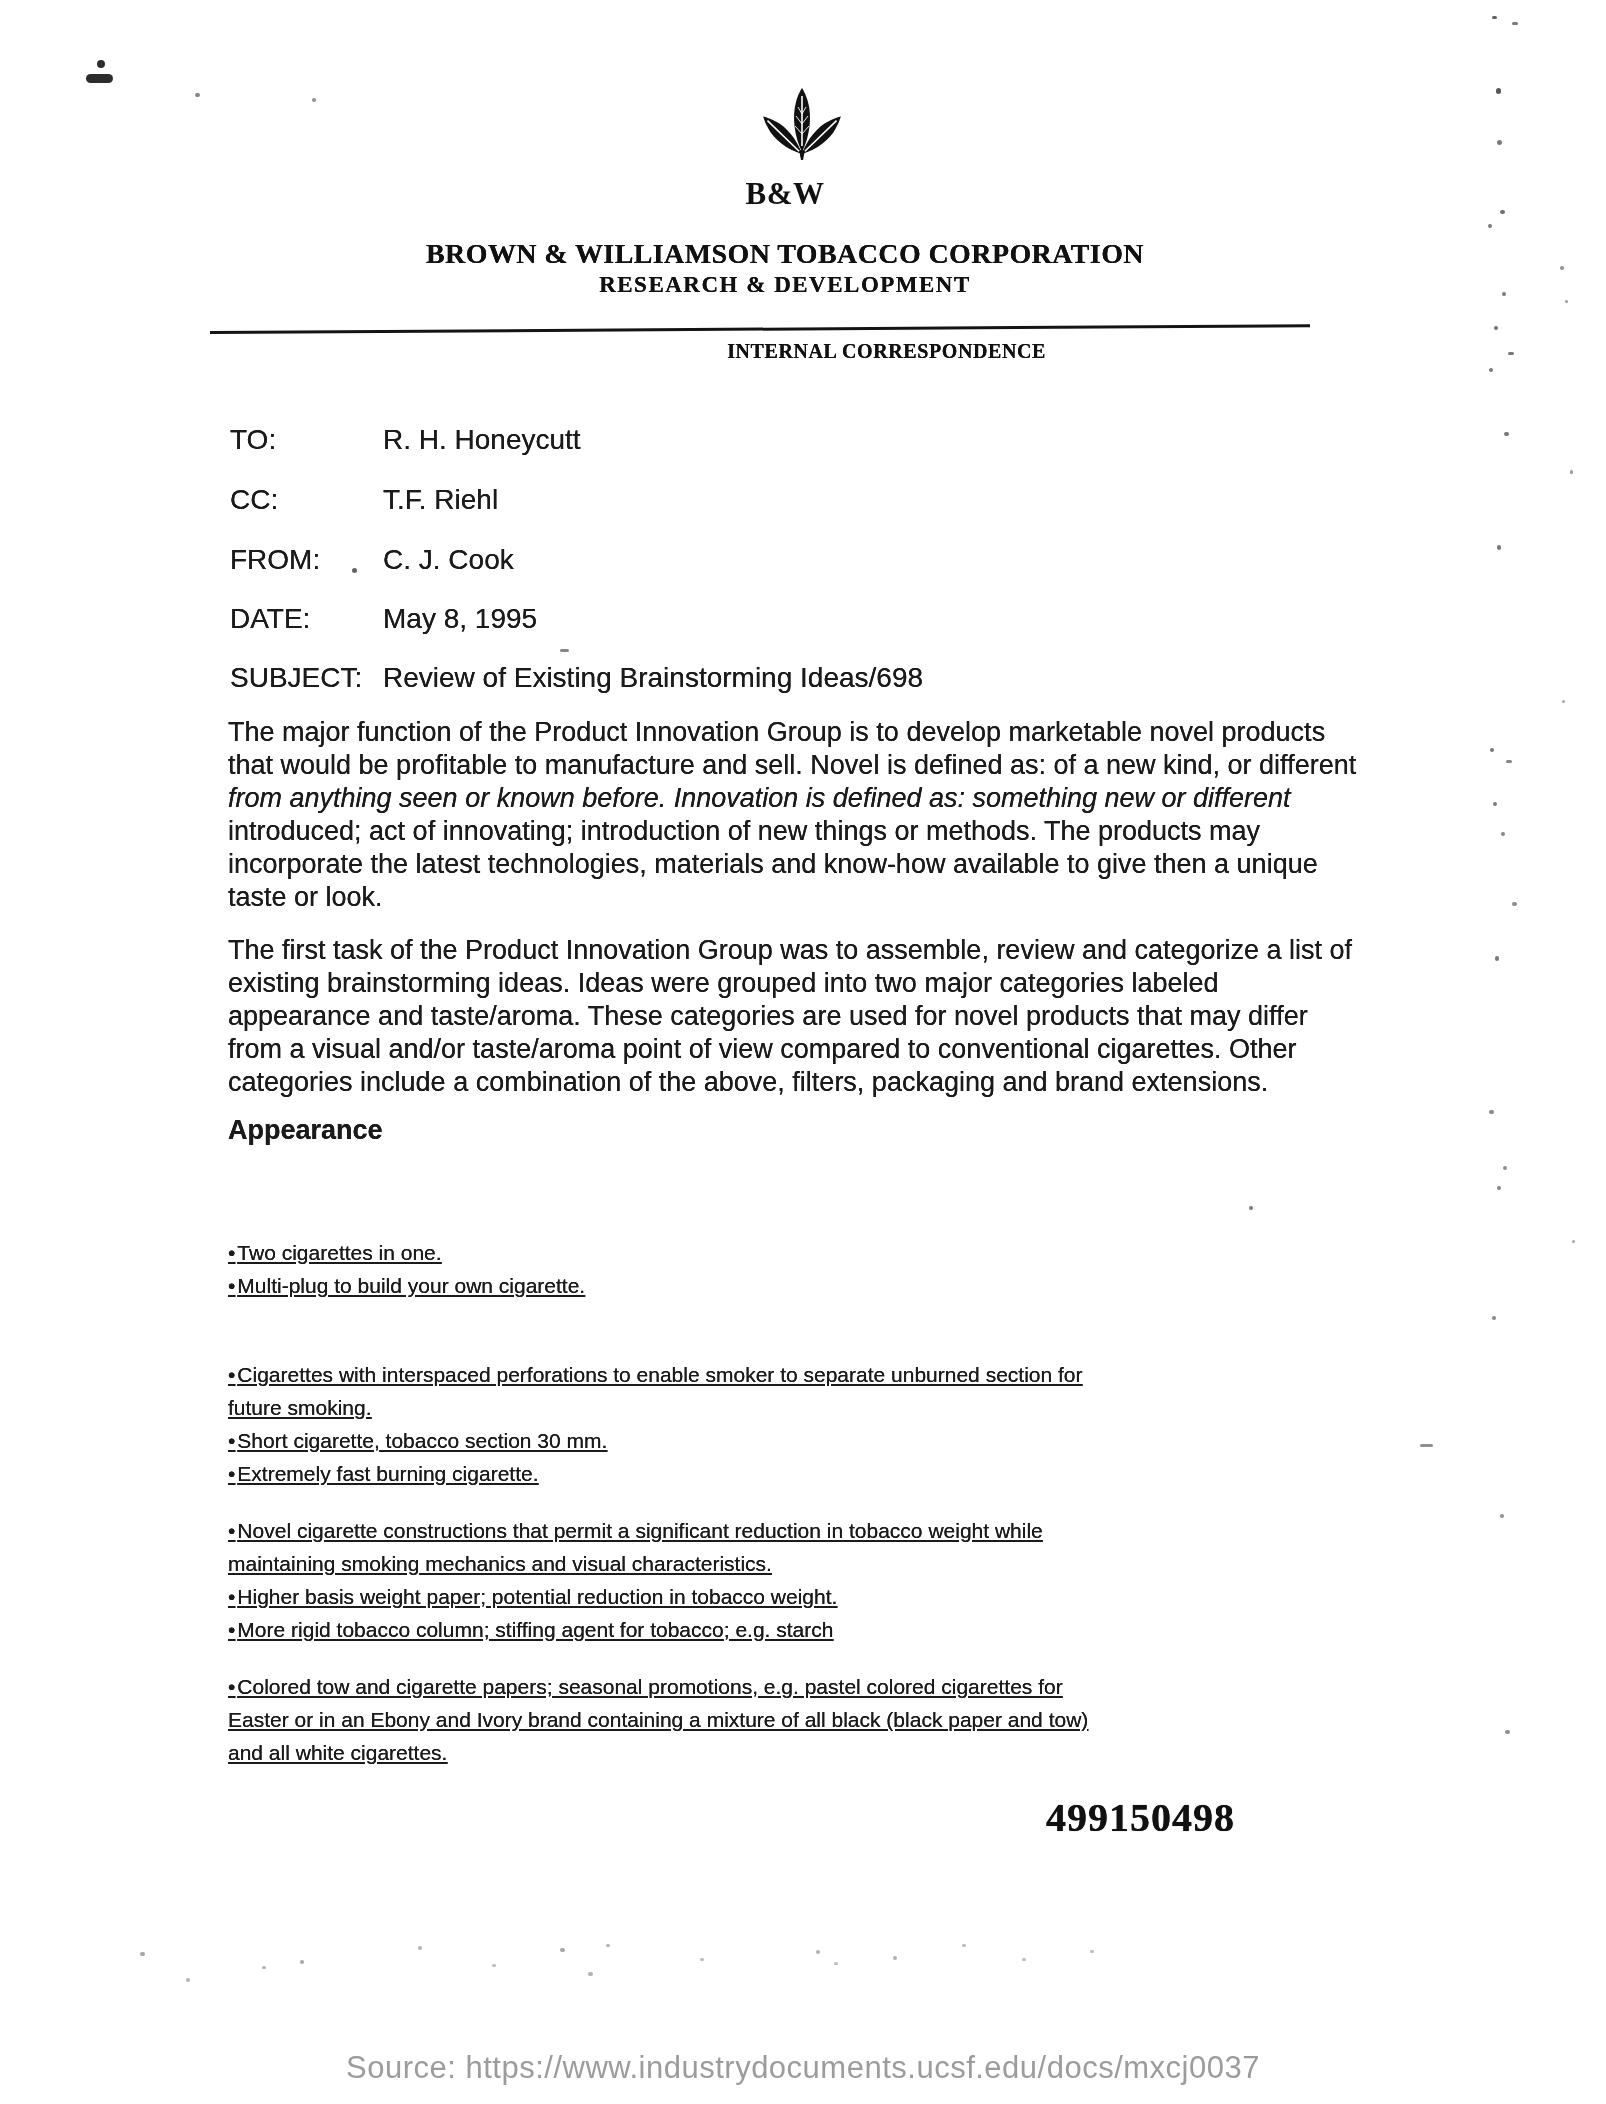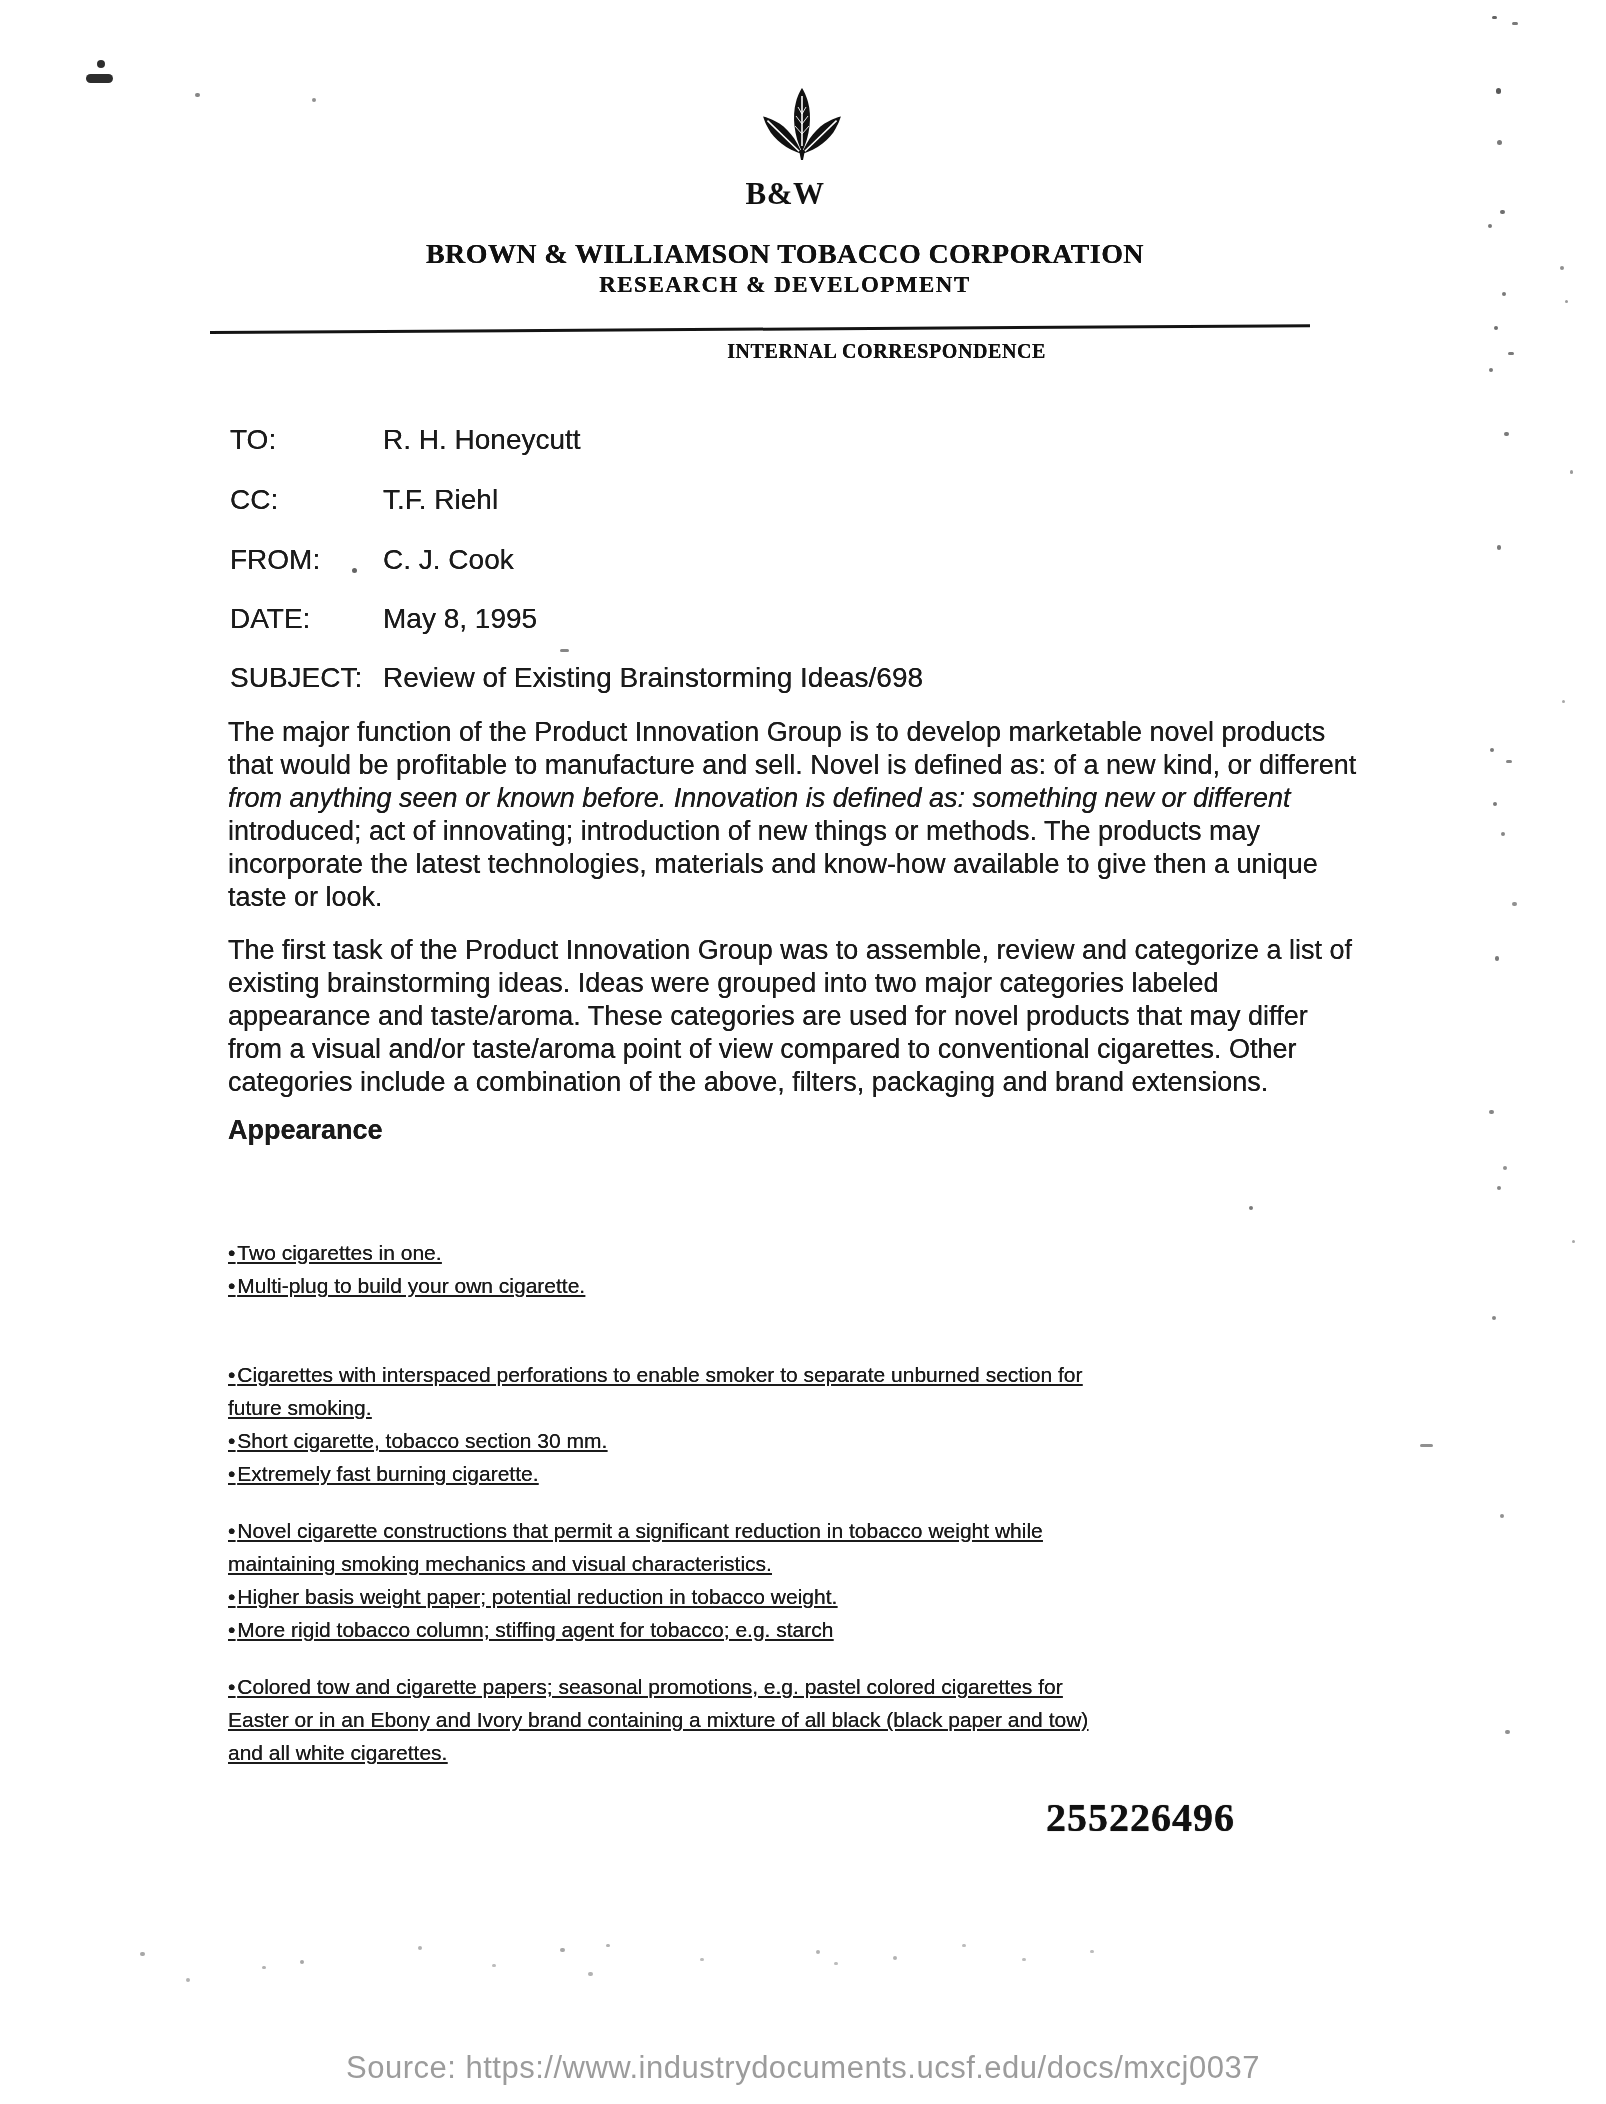--- a/index.html
+++ b/index.html
@@ -151,21 +151,21 @@
 maintaining smoking mechanics and visual characteristics.</li>
     <li>Higher basis weight paper; potential reduction in tobacco weight.</li>
     <li>More rigid tobacco column; stiffing agent for tobacco; e.g. starch</li>
   </ul>
   <ul class="blist" style="top:1670px">
     <li>Colored tow and cigarette papers; seasonal promotions, e.g. pastel colored cigarettes for
 Easter or in an Ebony and Ivory brand containing a mixture of all black (black paper and tow)
 and all white cigarettes.</li>
   </ul>
 
-  <div class="docnum">255226496</div>
+  <div class="docnum">499150498</div>
   <div class="source">Source: https://www.industrydocuments.ucsf.edu/docs/mxcj0037</div>
 
 <div class="speck" style="left: 97px; top: 60px; width: 8px; height: 8px; opacity: 0.95; border-radius: 4px;"></div>
     <div class="speck" style="left: 86px; top: 74px; width: 27px; height: 9px; opacity: 0.95; border-radius: 4.5px;"></div>
     <div class="speck" style="left: 195px; top: 93px; width: 5px; height: 4px; opacity: 0.55; border-radius: 2px;"></div>
     <div class="speck" style="left: 312px; top: 98px; width: 4px; height: 4px; opacity: 0.5; border-radius: 2px;"></div>
     <div class="speck" style="left: 352px; top: 568px; width: 5px; height: 5px; opacity: 0.7; border-radius: 2.5px;"></div>
     <div class="speck" style="left: 560px; top: 649px; width: 9px; height: 3px; opacity: 0.55; border-radius: 1.5px;"></div>
     <div class="speck" style="left: 1249px; top: 1206px; width: 4px; height: 4px; opacity: 0.6; border-radius: 2px;"></div>
     <div class="speck" style="left: 1420px; top: 1444px; width: 13px; height: 3px; opacity: 0.5; border-radius: 1.5px;"></div>

